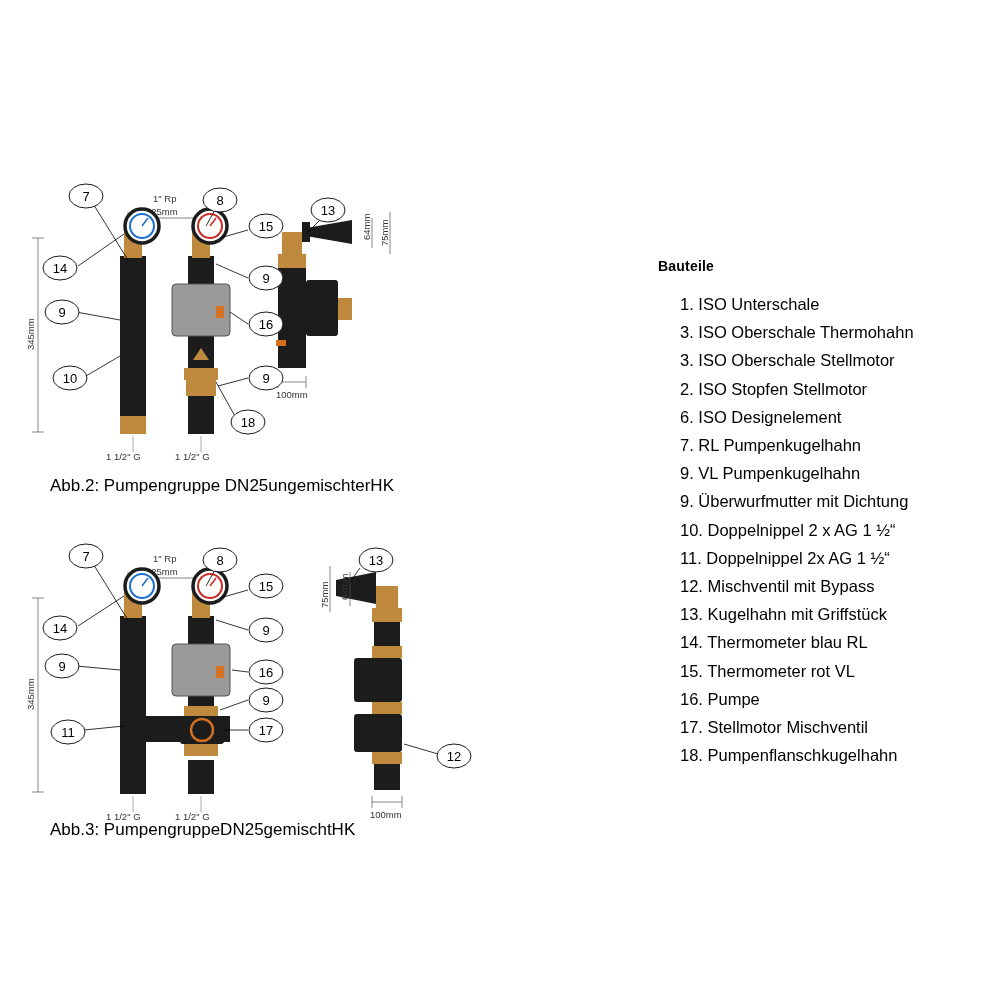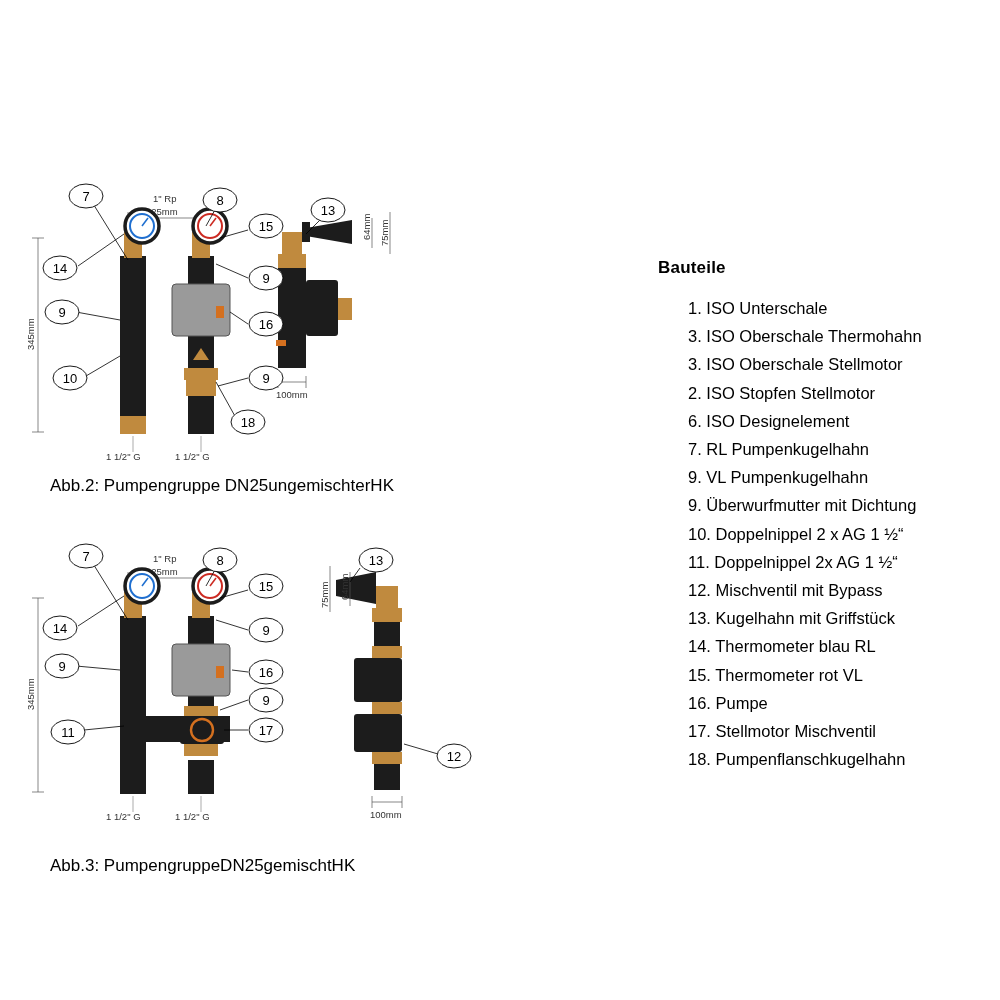--- a/index.html
+++ b/index.html
@@ -22,28 +22,28 @@
   }
 
   
   .parts-panel {
     position: absolute;
     left: 658px;
     top: 258px;
     width: 340px;
   }
   .parts-title {
-    font-size: 17px;
+    font-size: 14px;
     font-weight: bold;
     margin-bottom: 16px;
     letter-spacing: 0.2px;
   }
   .parts-list {
     list-style: none;
-    margin: 16px;
+    margin: 8px;
     padding: 0 0 0 14px;
   }
   .parts-list li {
     font-size: 16.5px;
     line-height: 28.2px;
     white-space: nowrap;
   }
 
   
   .figure {
@@ -52,21 +52,21 @@
   .fig2 { left: 20px; top: 160px; width: 560px; height: 340px; }
   .fig3 { left: 20px; top: 520px; width: 560px; height: 340px; }
 
   .caption {
     position: absolute;
     font-size: 17px;
     white-space: nowrap;
     text-align: right;
   }
   .cap2 { left: 50px; top: 476px; }
-  .cap3 { left: 50px; top: 856px; }
+  .cap3 { left: 50px; top: 820px; }
 
   svg { display: block; overflow: visible; }
 
   .callout-text {
     font-family: "Liberation Sans", sans-serif;
     font-size: 13px;
     fill: #000;
   }
   .dim-text {
     font-family: "Liberation Sans", sans-serif;

